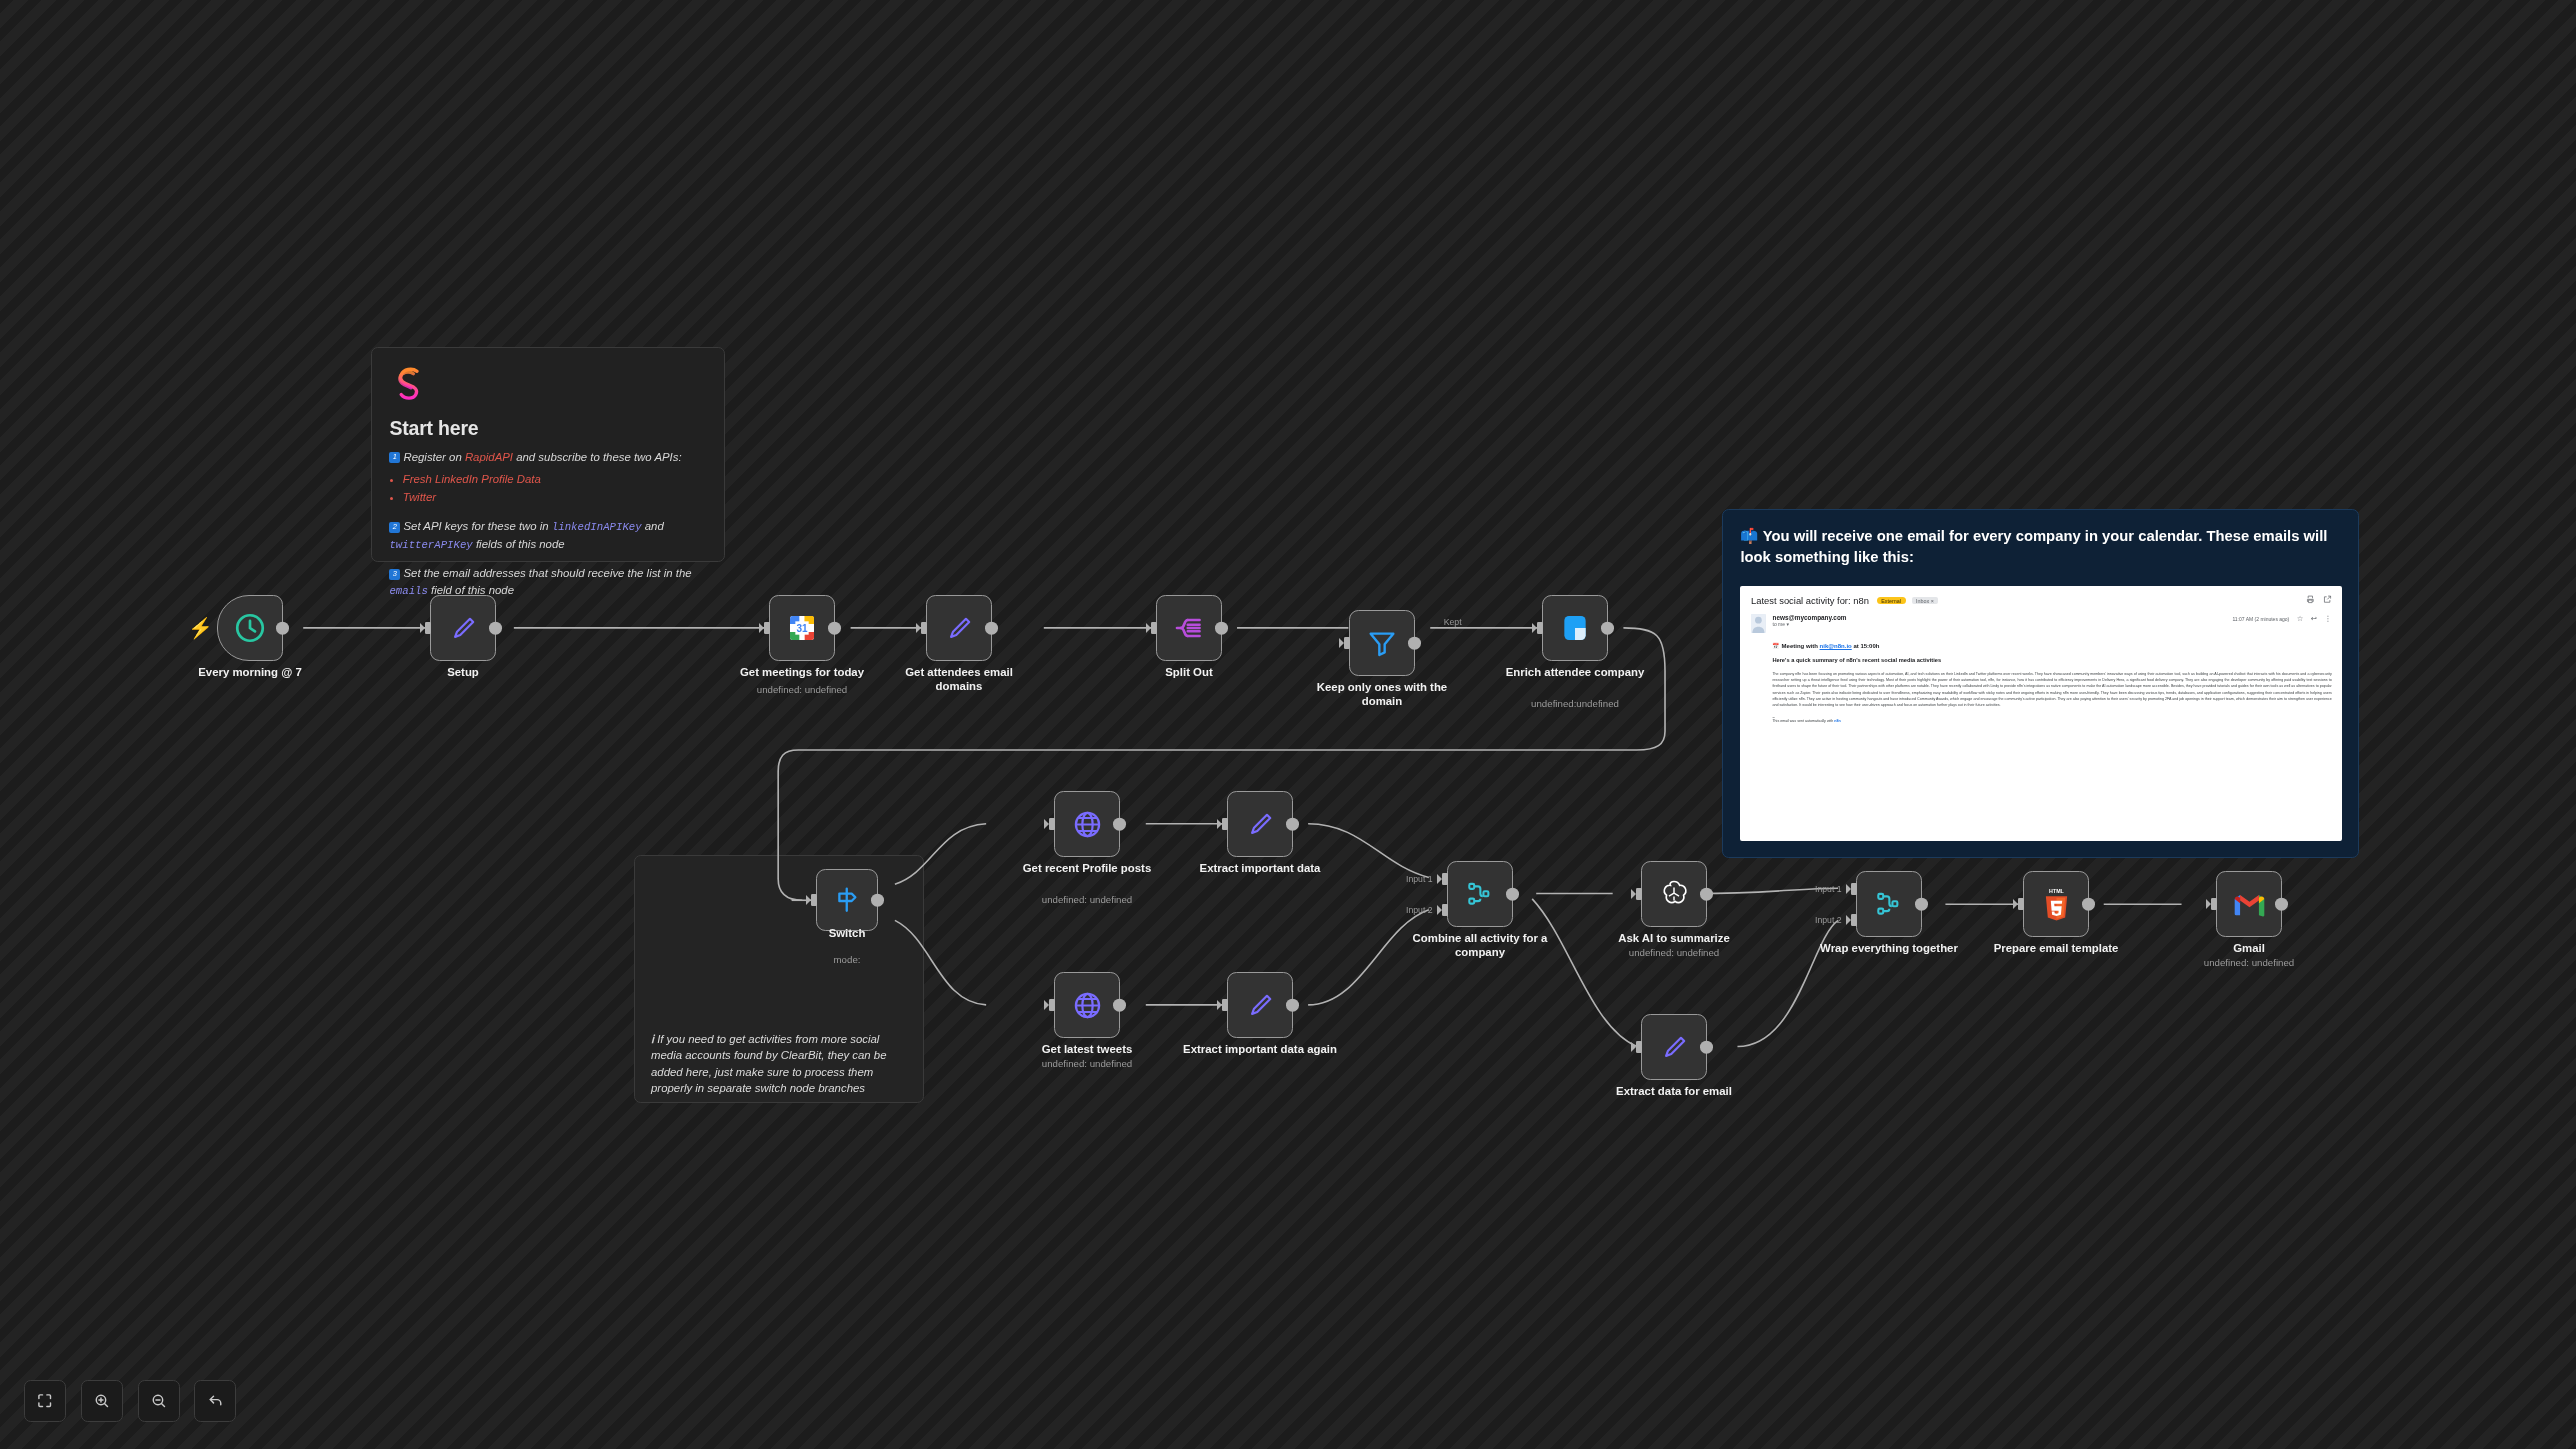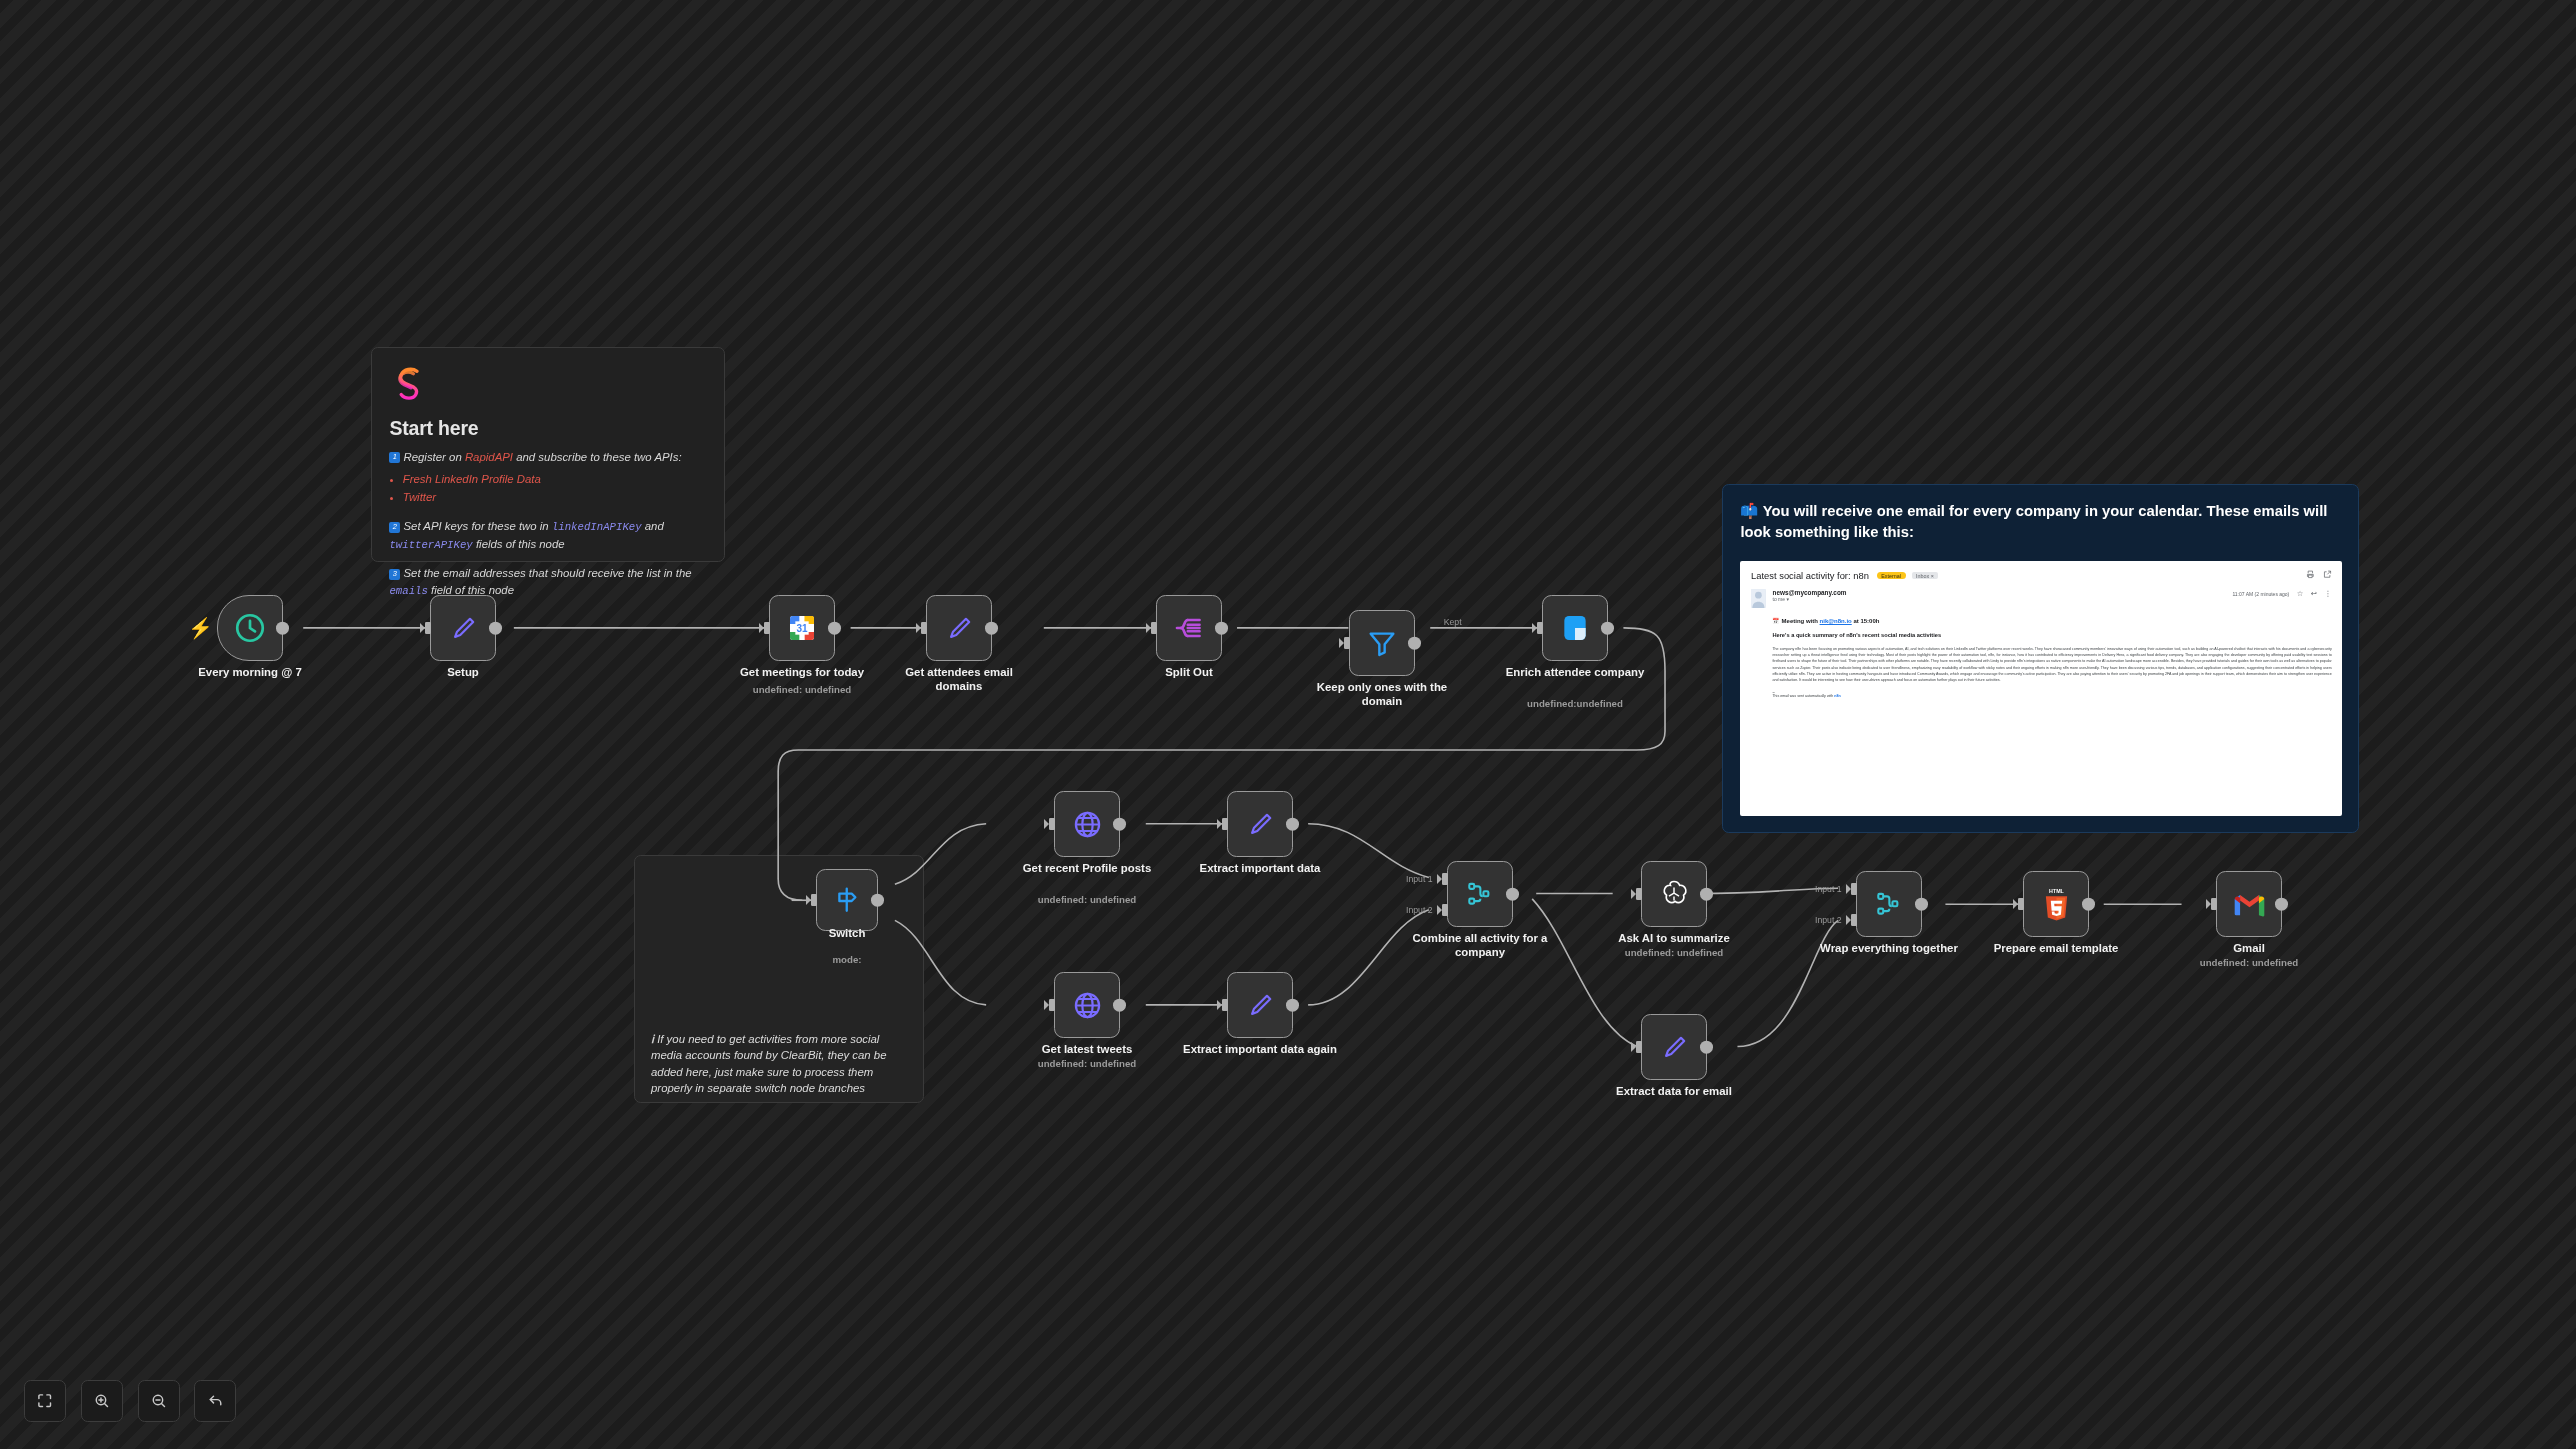--- a/index.html
+++ b/index.html
@@ -41,21 +41,21 @@
   .node-box{
     width:66px;height:66px;border-radius:9.4px;background:#333333;
     border:1px solid #9a9a9a; display:flex;align-items:center;justify-content:center;
     position:relative;
   }
   .node-box.trigger{ border-radius:32px 9.4px 9.4px 32px; }
   .node-label{ position:absolute; top:70px; left:50%; transform:translateX(-50%);
                width:154px; text-align:center; font-size:11.4px; font-weight:bold;
                color:#f2f2f2; line-height:1.25; }
   .node-sub{ position:absolute; top:34px; left:50%; transform:translateX(-50%);
-             width:174px; text-align:center; font-size:9.7px; color:#9b9b9b;font-weight:bold; }
+             width:174px; text-align:center; font-size:9.7px; color:#9b9b9b; }
   .port-in{ position:absolute; left:-6px; top:50%; transform:translateY(-50%);
             width:6px;height:12px;background:#b0b0b0; border-radius:1.3px;}
   .port-in:before{ content:""; position:absolute; left:-5.4px; top:0.7px;
             border-left:5.4px solid #b0b0b0; border-top:5.4px solid transparent;
             border-bottom:5.4px solid transparent;}
   .port-out{ position:absolute; right:-6.7px; top:50%; transform:translateY(-50%);
              width:12.7px;height:12.7px;border-radius:50%;background:#b0b0b0;}
   .bolt{ position:absolute; left:-29.5px; top:50%; transform:translateY(-50%);
          color:#ec4a3c; font-size:20px; }
   .port-lbl{ position:absolute; font-size:8.7px; color:#9a9a9a; }
@@ -122,21 +122,21 @@
     </div>
   </div>
 
   <div class="sticky sticky-info" style="left:634px; top:855px; width:290px; height:248px; padding:14.8px 16px;">
     <div class="sticky-body" style="margin-top:160px;">
       <span style="color:#d0d0d0;font-weight:bold;">ℹ</span>
       <span>If you need to get activities from more social media accounts found by ClearBit, they can be added here, just make sure to process them properly in separate switch node branches</span>
     </div>
   </div>
 
-  <div class="sticky sticky-blue" style="left:1722px; top:484px; width:637px; height:349px; padding:16px 17.4px; background:#0e2136; border-color:#1b3a5c;">
+  <div class="sticky sticky-blue" style="left:1722px; top:509px; width:637px; height:349px; padding:16px 17.4px; background:#0e2136; border-color:#1b3a5c;">
     <div class="blue-head">
       <span>📫</span>
       <span>You will receive one email for every company in your calendar. These emails will look something like this:</span>
     </div>
 
     <div class="mailcard" style="left:17.4px; top:76px; width:602px; height:255px;">
       <div style="padding:8px 10.7px 4px 10.7px; display:flex; align-items:flex-start;">
         <div style="flex:1;">
           <span class="mail-subject">Latest social activity for: n8n</span>
           <span class="mail-chip">External</span>

